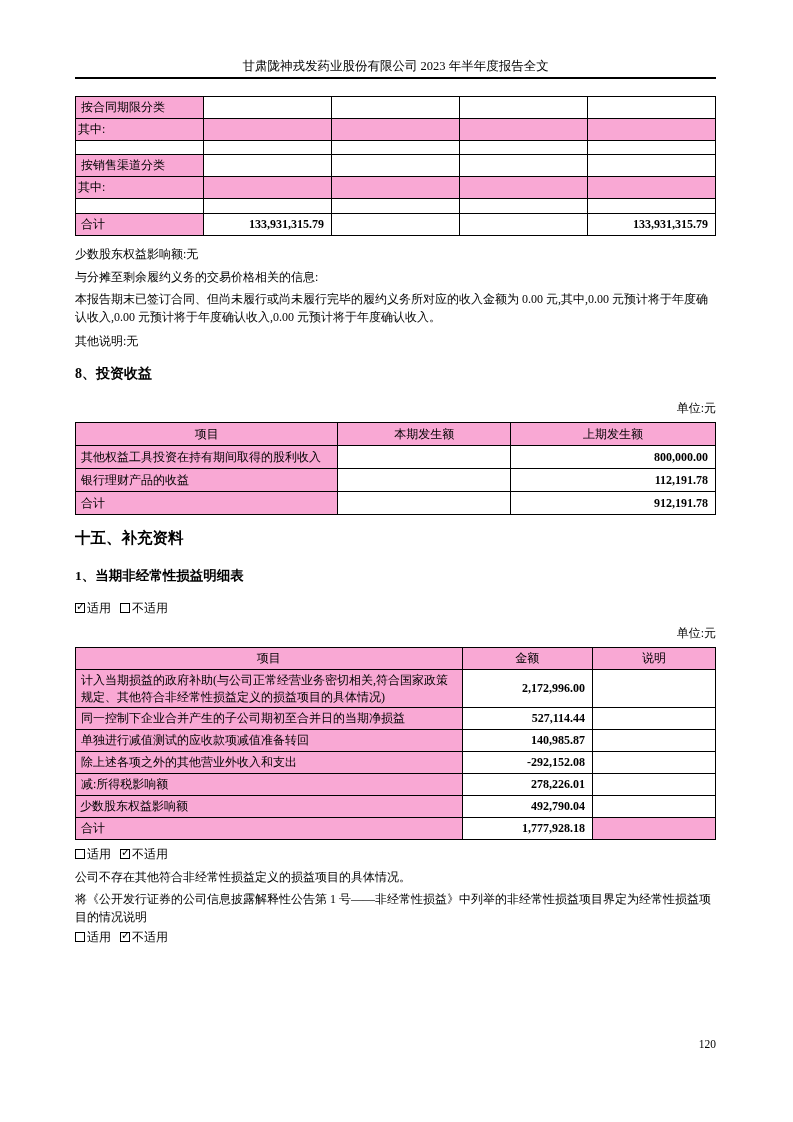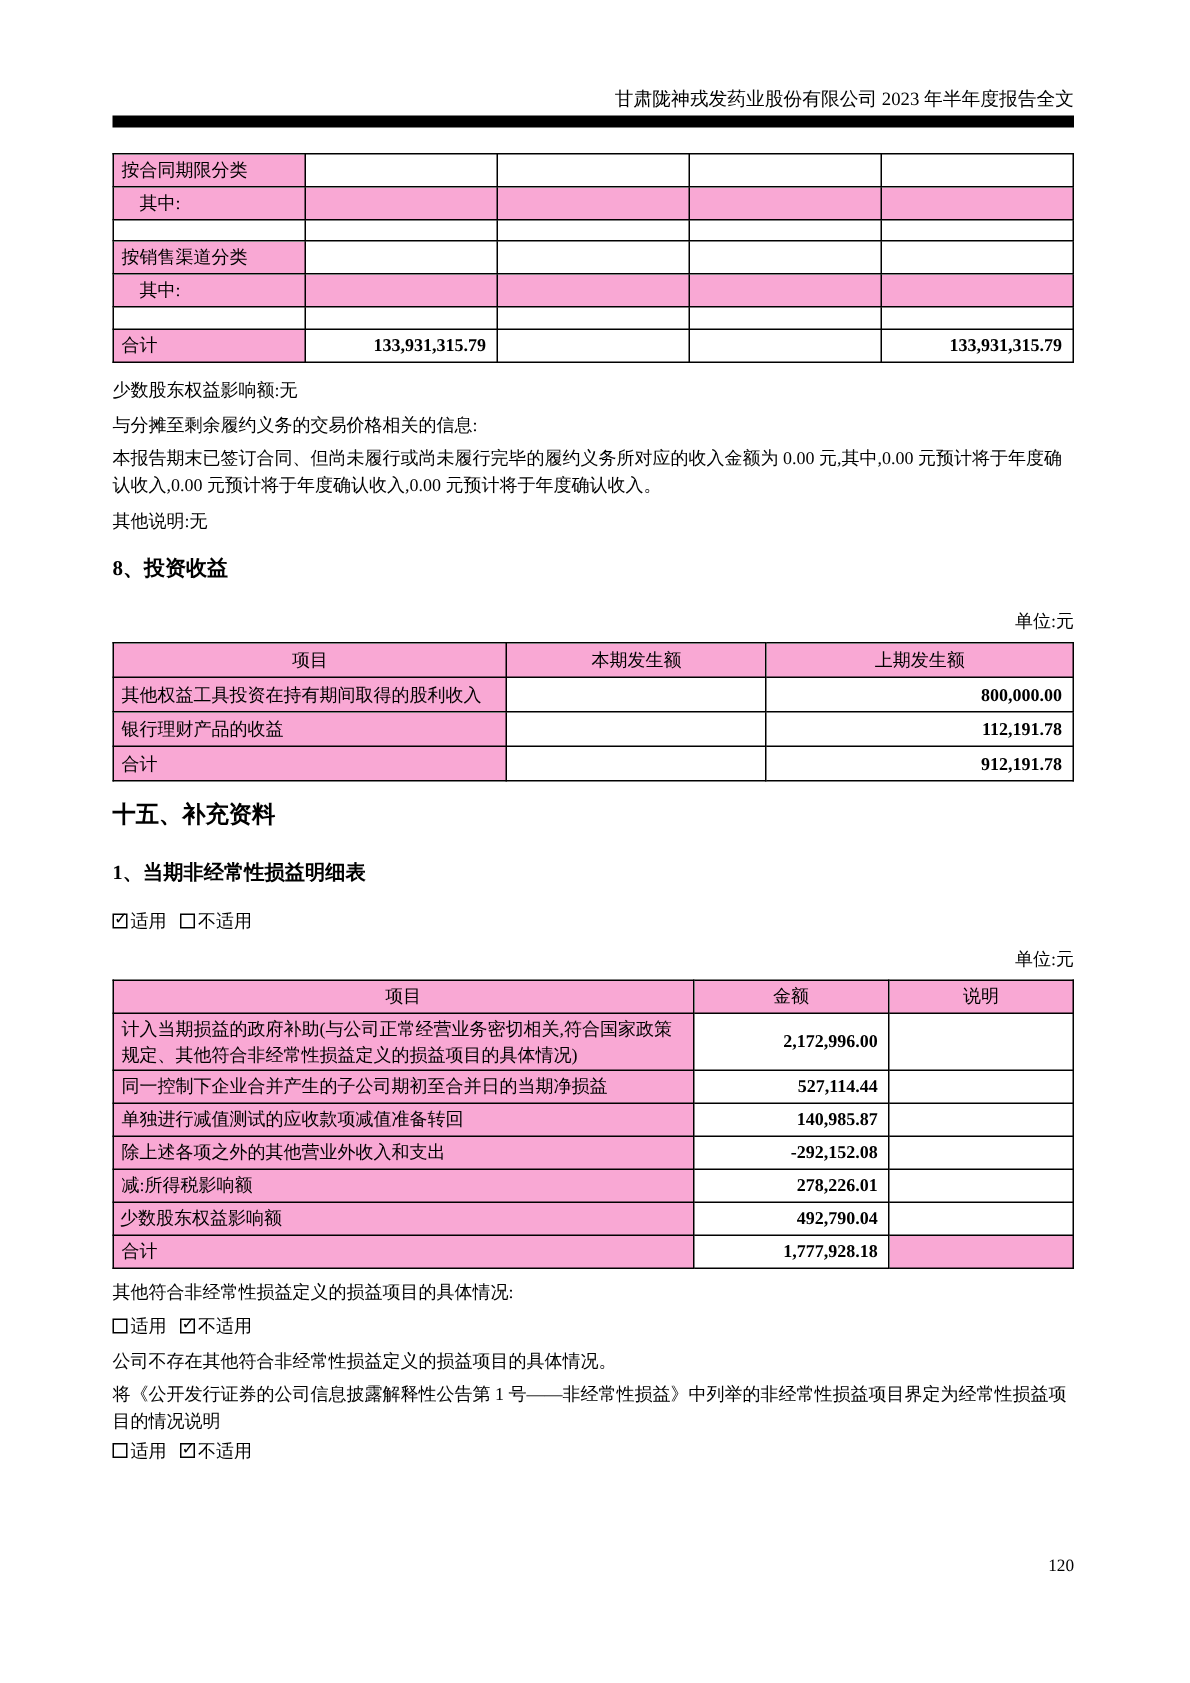--- a/index.html
+++ b/index.html
@@ -6,34 +6,34 @@
   html,body { background:#ffffff; }
   body {
     width:793px; height:1122px; position:relative; overflow:hidden;
     font-family:"Liberation Serif","DejaVu Serif",serif;
     color:#000;
   }
   .content { position:absolute; left:75px; top:0; width:641px; }
 
   
   .doc-header {
-    padding-top:59px; padding-bottom:3px; text-align:right;
-    font-size:12.5px; line-height:15px; border-bottom:8px solid #000000;
+    padding-top:59px; padding-bottom:3px; text-align:center;
+    font-size:12.5px; line-height:15px; border-bottom:2px solid #000000;
   }
 
   
   table { border-collapse:collapse; width:100%; table-layout:fixed;
           font-size:12px; border:1.5px solid #000; }
   td { border:1px solid #000; padding:0 4px; vertical-align:middle;
        overflow:hidden; line-height:17px; }
   .shade { background:#f9a8d4; }
   .num   { text-align:right; padding-right:7px;font-weight:bold; }
   .ctr   { text-align:center; }
   .lab   { padding-left:5px; }
-  .sub   { padding-left:17px;margin-top:22px; }
+  .sub   { padding-left:2px;margin-top:22px; }
   .ind   { }
   tr.h22 { height:22px; } tr.h23 { height:23px; }
   tr.h14 { height:14px; } tr.h15 { height:15px; }
   tr.h38 { height:38px; }
   .t1 { margin-top:17px; }
   .t1 colgroup col { width:20%; }
   .t2 { margin-top:6px; }
   .t3 { margin-top:6px; }
 
   
@@ -216,21 +216,20 @@
       <td></td>
     </tr>
     <tr class="h22">
       <td class="shade lab">合计</td>
       <td class="num">1,777,928.18</td>
       <td class="shade"></td>
     </tr>
   </tbody>
     </table>
 
-  <p class="body-text note1">其他符合非经常性损益定义的损益项目的具体情况:</p>
 
   <div class="cbline cbline2">
     <span class="cb"></span><span>适用</span><span class="cbgap"></span><span class="cb"><span class="check">✓</span></span><span>不适用</span>
   </div>
 
   <p class="body-text note2">公司不存在其他符合非经常性损益定义的损益项目的具体情况。</p>
   <p class="body-text note3">将《公开发行证券的公司信息披露解释性公告第 1 号——非经常性损益》中列举的非经常性损益项目界定为经常性损益项目的情况说明</p>
 
   <div class="cbline cbline3">
     <span class="cb"></span><span>适用</span><span class="cbgap"></span><span class="cb"><span class="check">✓</span></span><span>不适用</span>

